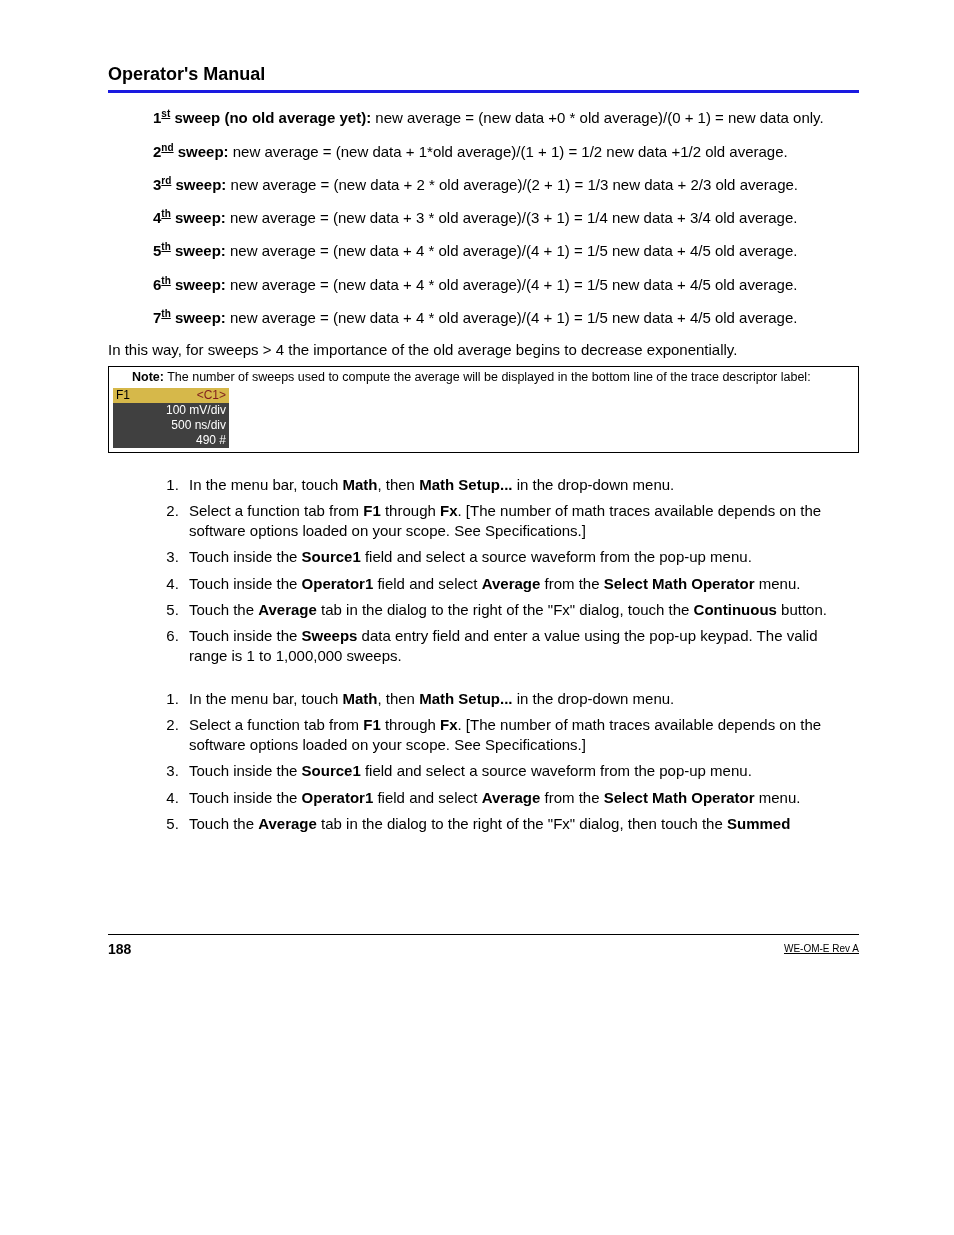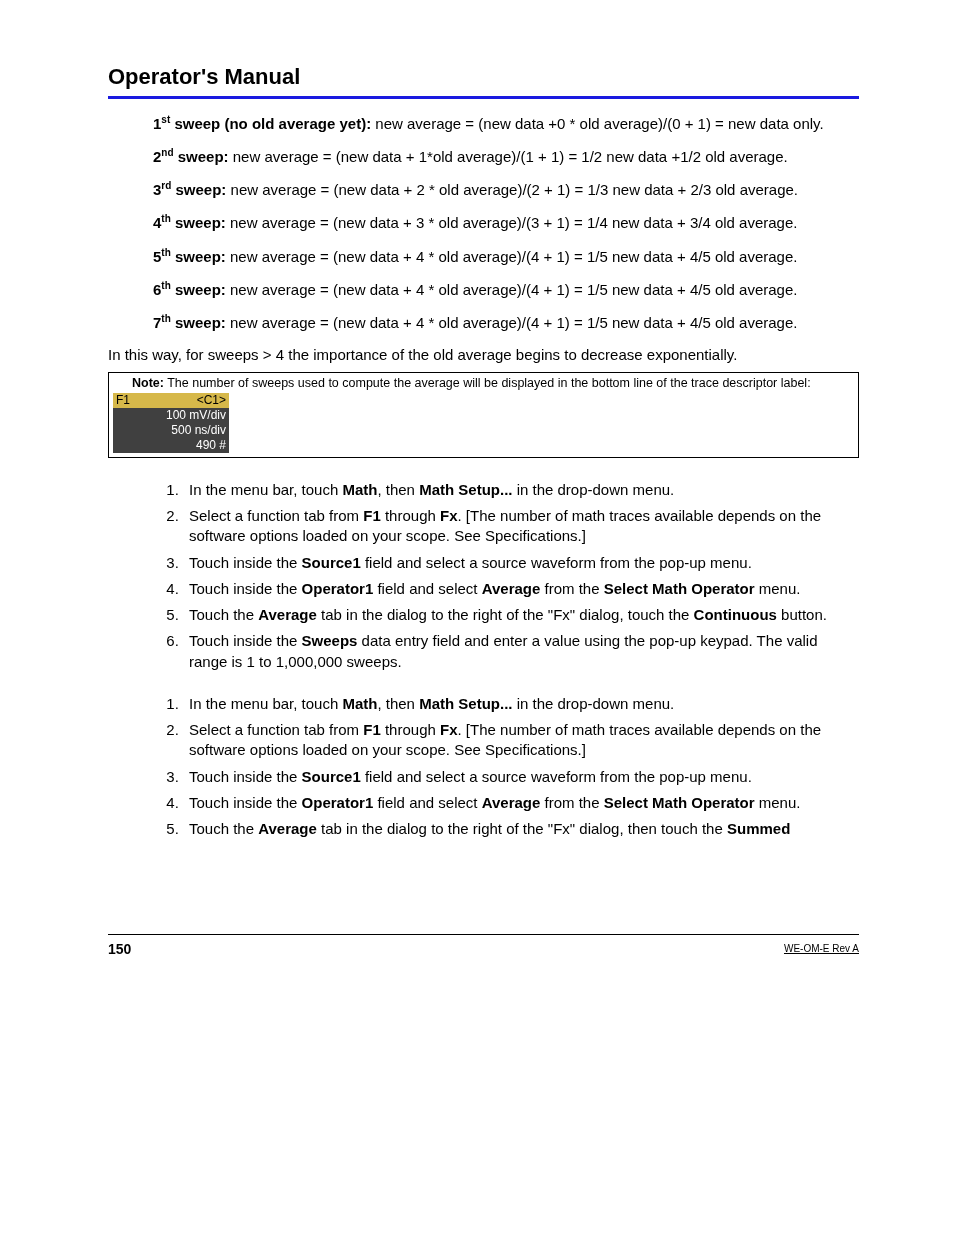--- a/index.html
+++ b/index.html
@@ -9,33 +9,33 @@
     background: #ffffff;
     font-family: Arial, Helvetica, sans-serif;
     color: #000000;
     padding: 62px 95px 0 108px;
     font-size: 15px;
     line-height: 1.35;
     position: relative;
   }
   .page-title {
     font-weight: bold;
-    font-size: 22px;
+    font-size: 18px;
     margin-bottom: 4px;
   }
   .rule {
     height: 3px;
     background: #1a1ae0;
     margin-bottom: 14px;
   }
   .sweep-block {
     margin-left: 45px;
     margin-bottom: 12px;
   }
-  .sweep-block sup { font-size: 10px; vertical-align: super; }
+  .sweep-block sup { font-size: 10px; vertical-align: super; text-decoration: underline; }
   .bold { font-weight: bold; }
   .intro-body {
     margin-bottom: 6px;
   }
   .note-box {
     border: 1px solid #000;
     padding: 2px 4px 4px 4px;
     margin-bottom: 22px;
   }
   .note-text { font-size: 12.5px; line-height: 1.3; padding-left: 19px; }
@@ -48,21 +48,21 @@
   }
   .trace-row { height: 15px; line-height: 15px; text-align: right; padding-right: 3px; }
   .trace-head {
     background: #d6b84a;
     display: flex;
     justify-content: space-between;
     padding: 0 3px;
     color: #000;
   }
   .trace-head .f1 { color:#000; }
-  .trace-head .c1 { color:#000000; }
+  .trace-head .c1 { color:#7f1d1d; }
   .trace-body { background: #404040; }
   ol.steps {
     margin-left: 45px;
     padding-left: 30px;
     margin-bottom: 22px;
   }
   ol.steps li {
     padding-left: 6px;
     margin-bottom: 6px;
   }
@@ -133,14 +133,14 @@
 
 <ol class="steps">
   <li><span>In the menu bar, touch </span><span class="bold">Math</span><span>, then </span><span class="bold">Math Setup...</span><span> in the drop-down menu.</span></li>
   <li><span>Select a function tab from </span><span class="bold">F1</span><span> through </span><span class="bold">Fx</span><span>. [The number of math traces available depends on the software options loaded on your scope. See Specifications.]</span></li>
   <li><span>Touch inside the </span><span class="bold">Source1</span><span> field and select a source waveform from the pop-up menu.</span></li>
   <li><span>Touch inside the </span><span class="bold">Operator1</span><span> field and select </span><span class="bold">Average</span><span> from the </span><span class="bold">Select Math Operator</span><span> menu.</span></li>
   <li><span>Touch the </span><span class="bold">Average</span><span> tab in the dialog to the right of the "Fx" dialog, then touch the </span><span class="bold">Summed</span><span></span></li>
 </ol>
 
 <div class="footer-rule"></div>
-<div class="page-num">150</div>
+<div class="page-num">188</div>
 <div class="doc-rev">WE-OM-E Rev A</div>
 
 </body></html>

